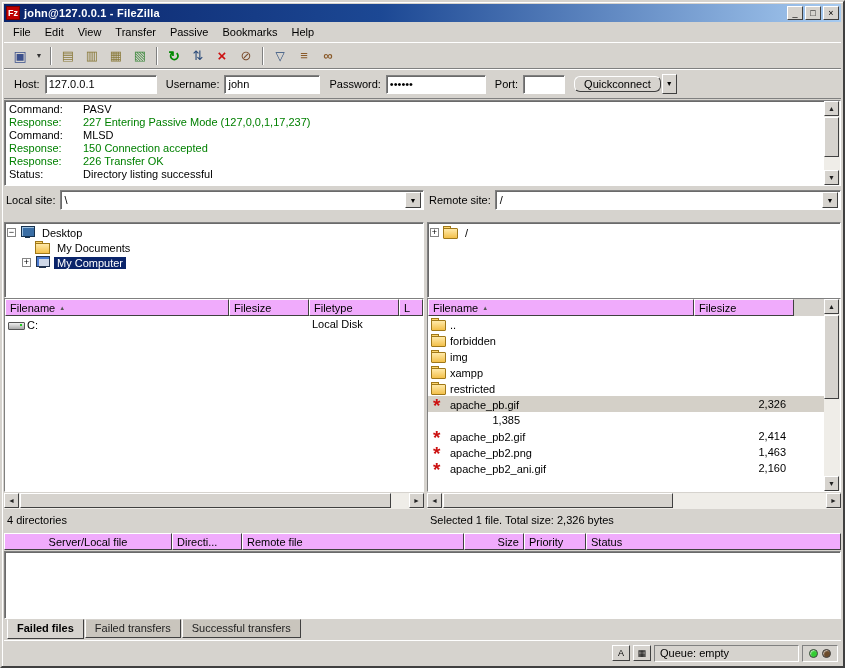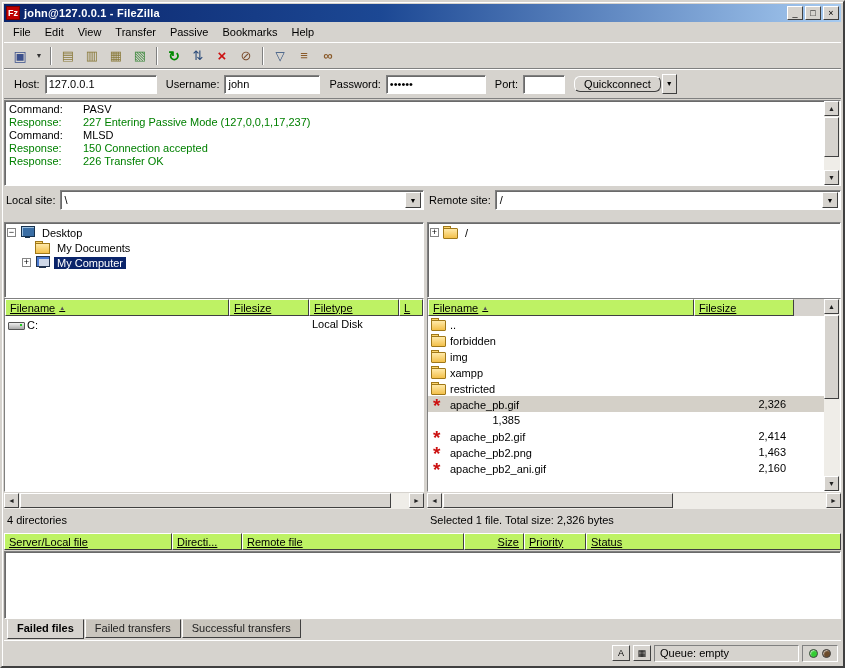--- a/index.html
+++ b/index.html
@@ -85,21 +85,21 @@
   .expbox { width:9px; height:9px; flex:0 0 9px; border:1px solid #848484; background:#fff; font-size:9px;
             line-height:7px; text-align:center; margin-right:4px; color:#000; }
   .expbox:empty { visibility:hidden; }
   .tlabel { padding:0 3px; }
   .tlabel.selected { background:#0a246a; color:#fff; }
 
   .listpanel { flex:0 0 194px; display:flex; overflow:hidden; padding:0; }
   .listcol { flex:1; display:flex; flex-direction:column; overflow:hidden; }
   .lhead { height:17px; flex:0 0 17px; display:flex; background:#d6d3ce; }
   .hcell { height:17px; display:flex; align-items:center; padding:0 4px;
-           border:1px solid; border-color:#fff #404040 #404040 #fff; background:#bef264; overflow:hidden; white-space:nowrap;text-decoration:underline; }
+           border:1px solid; border-color:#fff #404040 #404040 #fff; background:#f0abfc; overflow:hidden; white-space:nowrap; }
   .sort { font-size:6px; color:#555; margin-left:4px; }
   .lbody { flex:1; background:#fff; overflow:hidden; }
   .frow { height:16px; display:flex; align-items:center; white-space:nowrap; }
   .frow.selected { background:#d4d0c8; }
   .cell { overflow:hidden; padding:0 3px; }
   .fill { flex:1; }
 
   .pane-local .lhead .hcell:nth-of-type(1), .pane-local .cell.name { width:224px; flex:0 0 224px; }
   .pane-local .lhead .hcell:nth-of-type(2), .pane-local .cell.size { width:80px;  flex:0 0 80px; }
   .pane-local .lhead .hcell:nth-of-type(3), .pane-local .cell.type { width:90px;  flex:0 0 90px; }
@@ -132,21 +132,21 @@
   .ico.drive::after { content:""; position:absolute; right:2px; top:6px; width:2px; height:2px; background:#2c2; }
   .ico.redfile { overflow:visible; }
   .ico.redfile::before { content:"*"; position:absolute; left:2px; top:-3px; font-size:19px; font-weight:bold; color:#cc1111; }
 
   
   .hsplit { flex:0 0 3px; }
 
   
   .queue { flex:1; display:flex; flex-direction:column; margin-top:1px; }
   .qhead { height:18px; flex:0 0 18px; display:flex; background:#d6d3ce; }
-  .qhead .hcell:nth-of-type(1) { width:168px; flex:0 0 168px; }
+  .qhead .hcell:nth-of-type(1) { width:168px; flex:0 0 168px;justify-content:center; }
   .qhead .hcell:nth-of-type(2) { width:70px;  flex:0 0 70px; }
   .qhead .hcell:nth-of-type(3) { width:222px; flex:0 0 222px; }
   .qhead .hcell:nth-of-type(4) { width:60px;  flex:0 0 60px; justify-content:flex-end; }
   .qhead .hcell:nth-of-type(5) { width:62px;  flex:0 0 62px; }
   .qhead .hcell:nth-of-type(6) { flex:1; }
   .qbody { flex:1; background:#fff; border:1px solid; border-color:#808080 #fff #fff #808080; box-shadow: inset 1px 1px 0 #6a6a6a; }
 
   
   .tabs { height:19px; flex:0 0 19px; display:flex; align-items:flex-start; padding-left:3px; }
   .tab { padding:2px 9px 3px; background:#c9c5bd; border:1px solid; border-color:#d6d3ce #404040 #404040 #fff;
@@ -260,20 +260,23 @@
         </div>
 
         <div class="logline" style="color:#008000">
           <span class="logpre">Response:</span><span class="logmsg">150 Connection accepted</span>
         </div>
 
         <div class="logline" style="color:#008000">
           <span class="logpre">Response:</span><span class="logmsg">226 Transfer OK</span>
         </div>
 
+        <div class="logline" style="color:#000000">
+          <span class="logpre">Status:</span><span class="logmsg">Directory listing successful</span>
+        </div>
       </div>
     <div class="vscroll log-vscroll">
       <span class="sbtn r1">▲</span>
       <span class="strack">
           <span class="sthumb r1"></span>
         </span>
       <span class="sbtn r1">▼</span>
     </div>
   </div>
 

